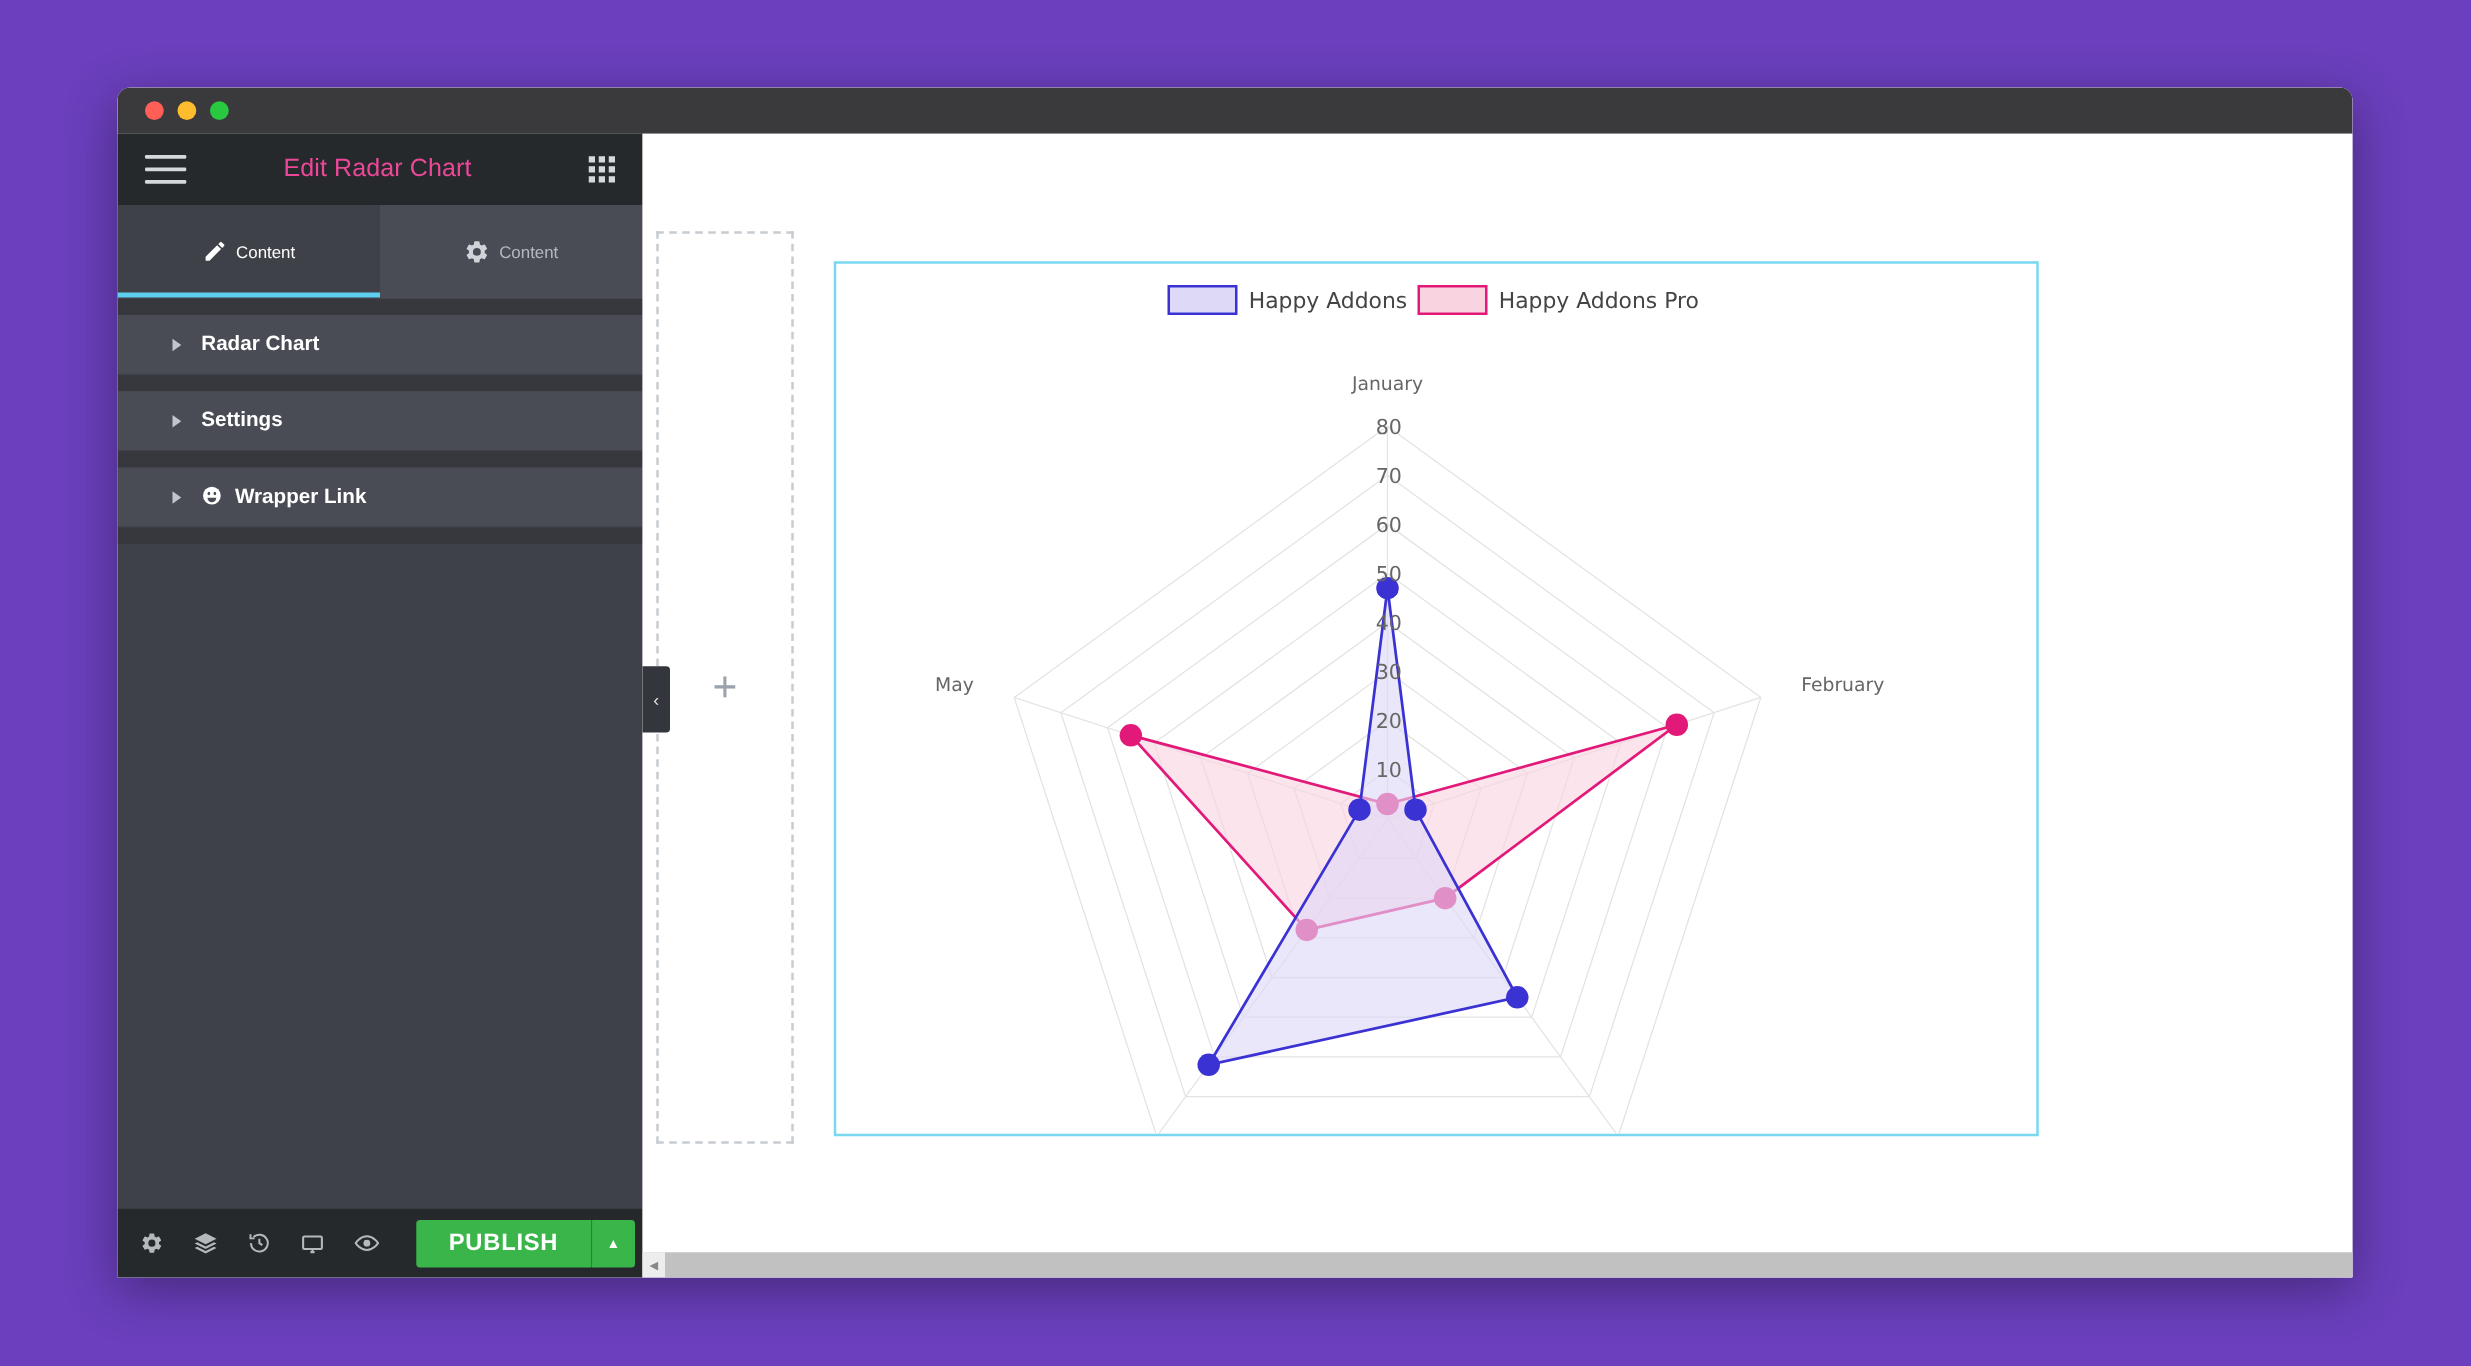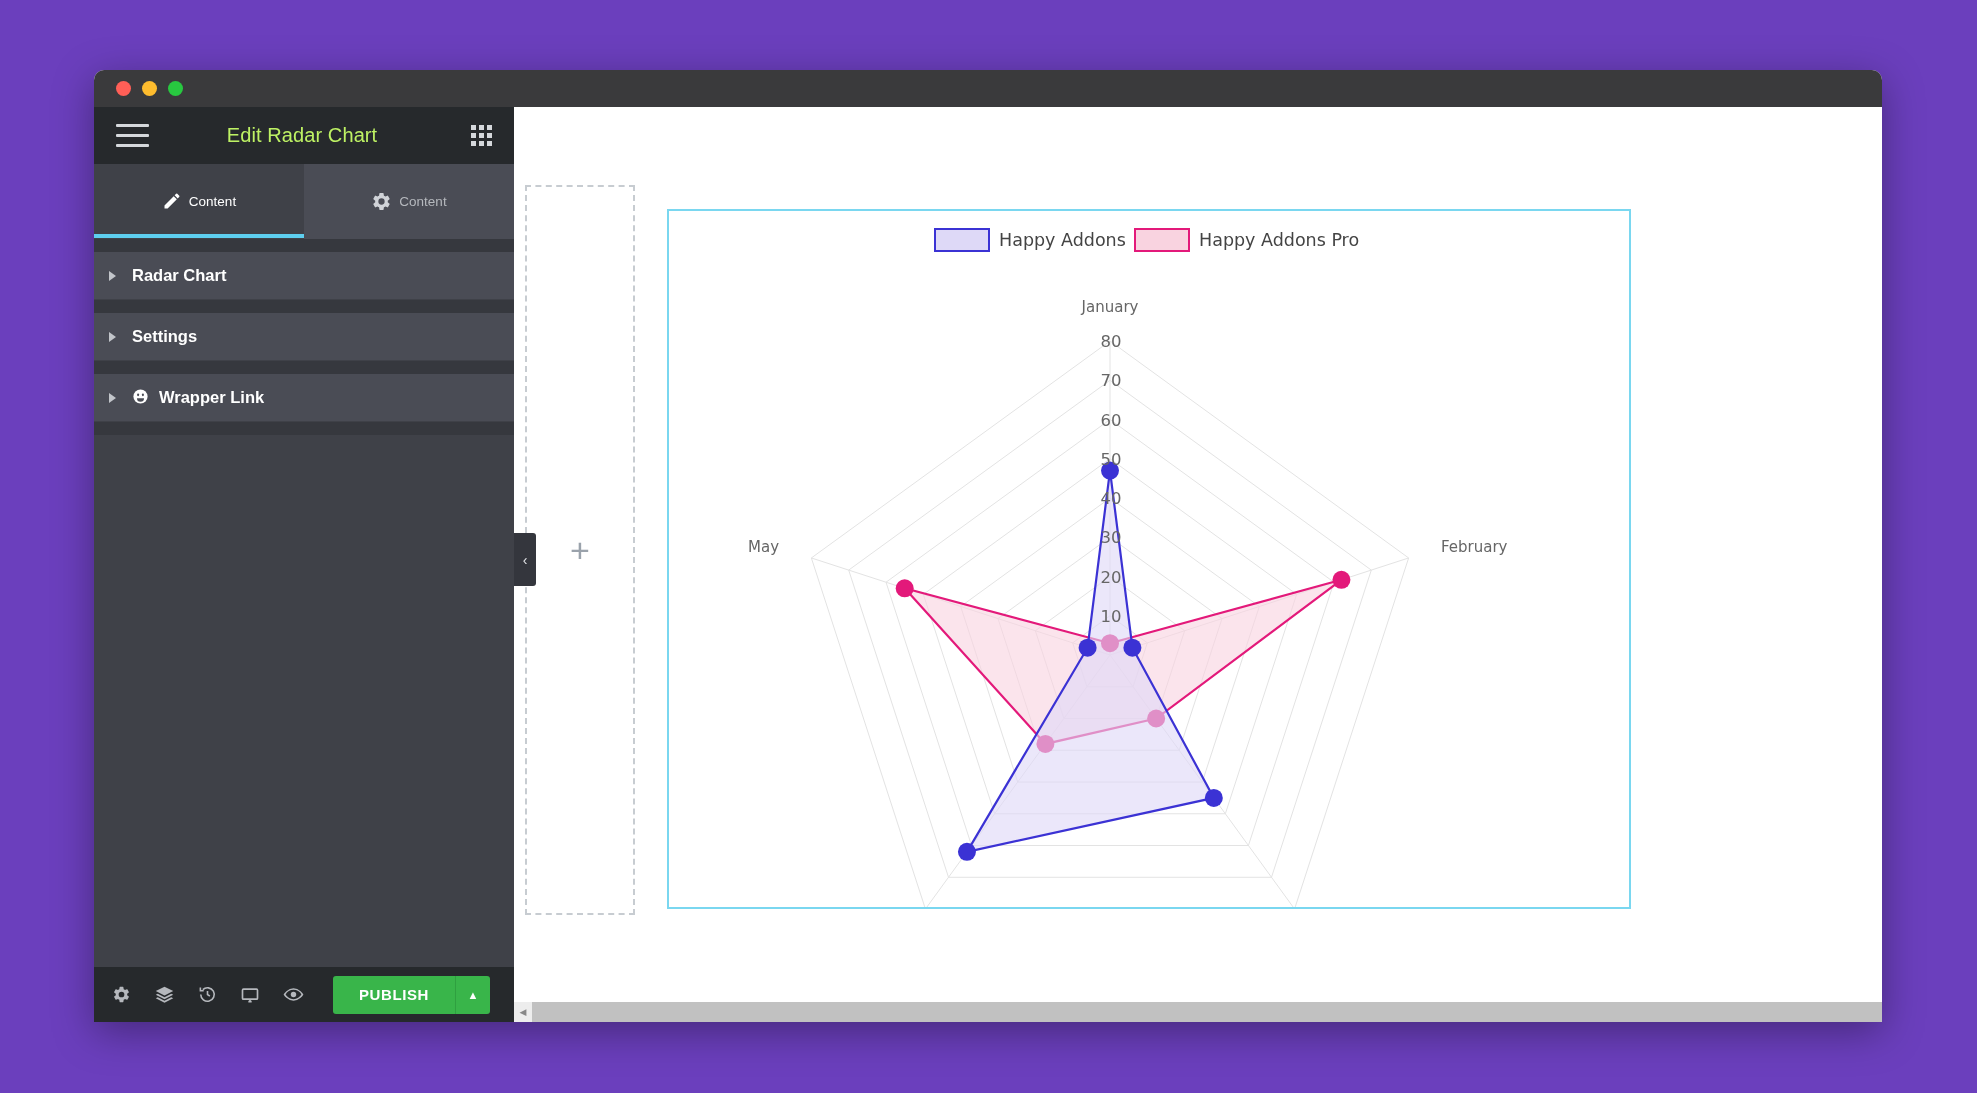--- a/index.html
+++ b/index.html
@@ -37,21 +37,21 @@
     flex:0 0 420px;
   }
   #panel-header{
     height:57px;background:#26292c;
     display:flex;align-items:center;justify-content:space-between;
     padding:0 22px;flex:0 0 57px;
   }
   #hamburger{width:33px;height:23px;display:flex;flex-direction:column;justify-content:space-between;cursor:pointer;}
   #hamburger span{display:block;height:3px;background:#d5d8dc;border-radius:1px;}
   #panel-title{
-    color:#bef264;font-size:20px;font-weight:400;letter-spacing:.1px;
+    color:#ec4899;font-size:20px;font-weight:400;letter-spacing:.1px;
     margin-left:-16px;
   }
   #grid-icon{display:grid;grid-template-columns:repeat(3,5px);grid-template-rows:repeat(3,5px);gap:3px;cursor:pointer;}
   #grid-icon i{background:#d5d8dc;display:block;width:5px;height:5px;}
 
   
   #tabs{display:flex;background:#4a4c55;flex:0 0 75px;}
   .tab{
     flex:1;display:flex;flex-direction:row;align-items:center;justify-content:center;
     color:#b5b8bd;font-size:13.5px;gap:7px;cursor:pointer;position:relative;
@@ -60,40 +60,40 @@
   .tab .ticon{height:22px;display:flex;align-items:center;}
   .tab.active{background:#3f4148;color:#ffffff;}
   .tab.active::after{
     content:"";position:absolute;left:0;right:0;bottom:0;height:4px;background:#5ecfef;
   }
   
   #sections{background:#3f4148;flex:1 1 auto;overflow:hidden;}
   .section-row{
     height:47px;background:#4a4c55;
     display:flex;align-items:center;gap:16px;
-    padding-left:15px;color:#ffffff;font-size:16.5px;font-weight:bold;
+    padding-left:44px;color:#ffffff;font-size:16.5px;font-weight:bold;
     border-bottom:1px solid #3f4148;cursor:pointer;
   }
   .section-gap{height:13px;background:#36383e;}
   .arrow{
     width:0;height:0;border-left:7px solid #c2c5ca;
     border-top:5px solid transparent;border-bottom:5px solid transparent;
   }
   .happy-icon{font-size:17px;line-height:1;margin-right:-6px;}
   #sections-filler{background:#3f4148;flex:1 1 auto;}
 
   
   #panel-footer{
     height:55px;background:#26292c;flex:0 0 55px;
     display:flex;align-items:center;padding-left:18px;gap:23px;
   }
   .foot-icon{color:#b5b8bd;font-size:19px;cursor:pointer;display:flex;align-items:center;}
   #publish-wrap{display:flex;margin-left:6px;height:38px;}
   #publish-btn{
-    background:#39b54a;color:#fff;font-size:15px;font-weight:bold;letter-spacing:.6px;
+    background:#39b54a;color:#fff;font-size:19px;font-weight:bold;letter-spacing:.6px;
     display:flex;align-items:center;justify-content:center;padding:0 26px;cursor:pointer;
     border-radius:3px 0 0 3px;
   }
   #publish-caret{
     background:#39b54a;width:34px;display:flex;align-items:center;justify-content:center;
     color:#fff;font-size:11px;border-left:1px solid #2fa040;cursor:pointer;border-radius:0 3px 3px 0;
   }
 
   
   #collapse-handle{

